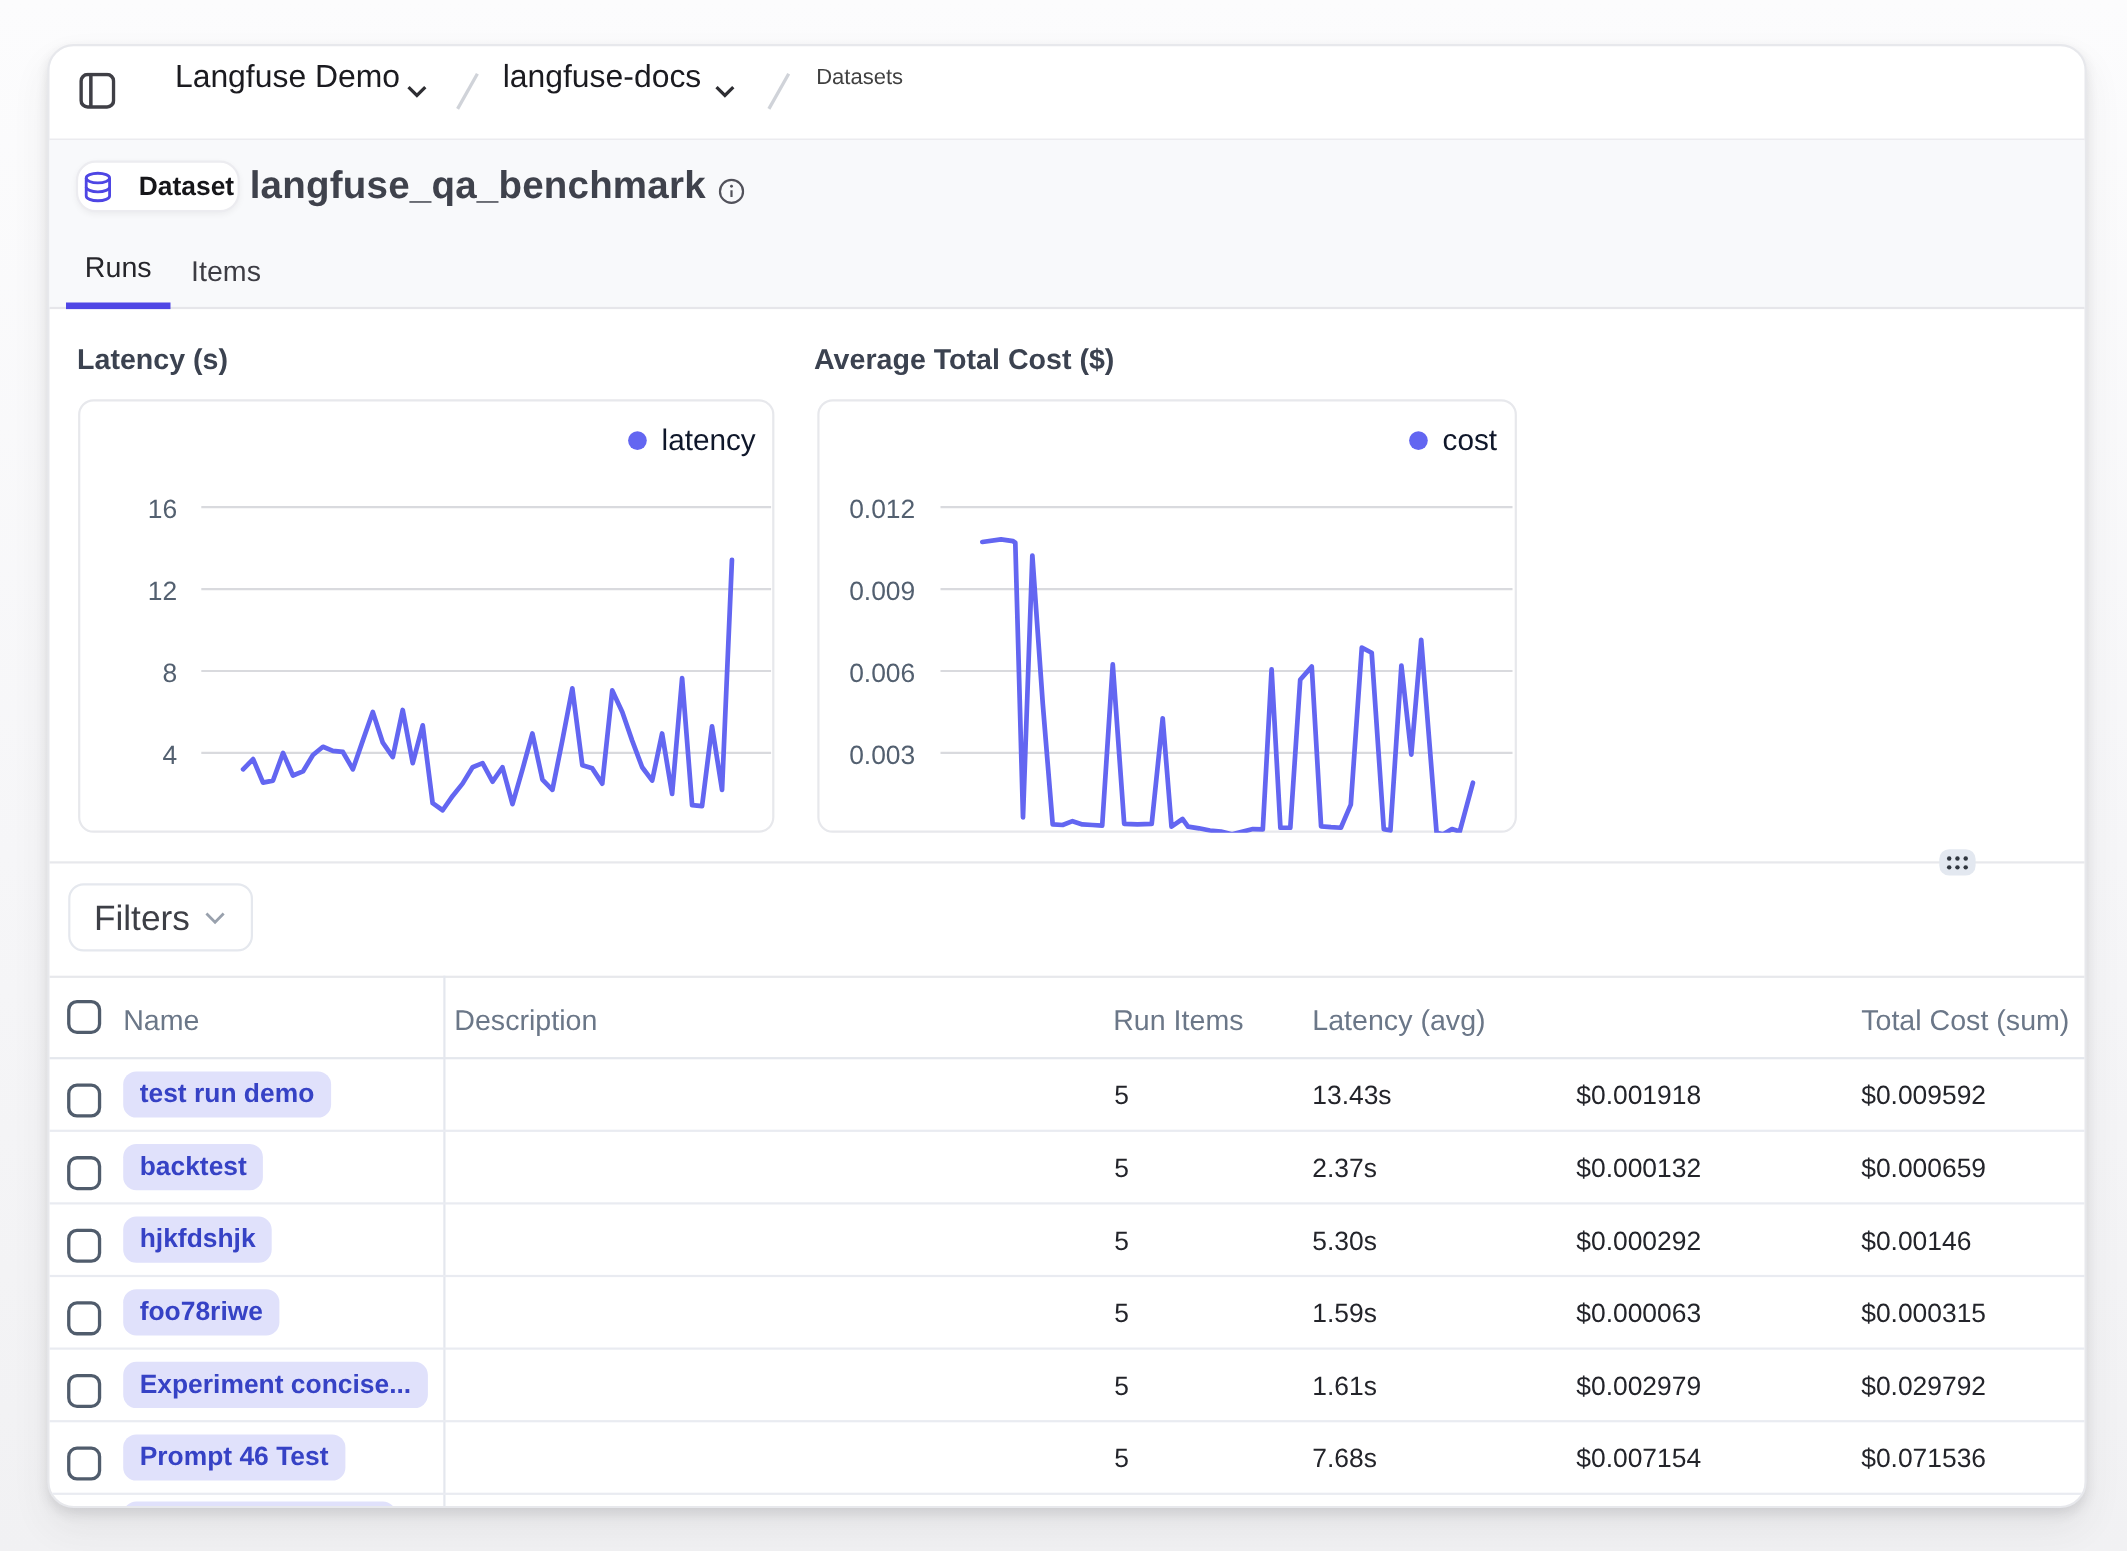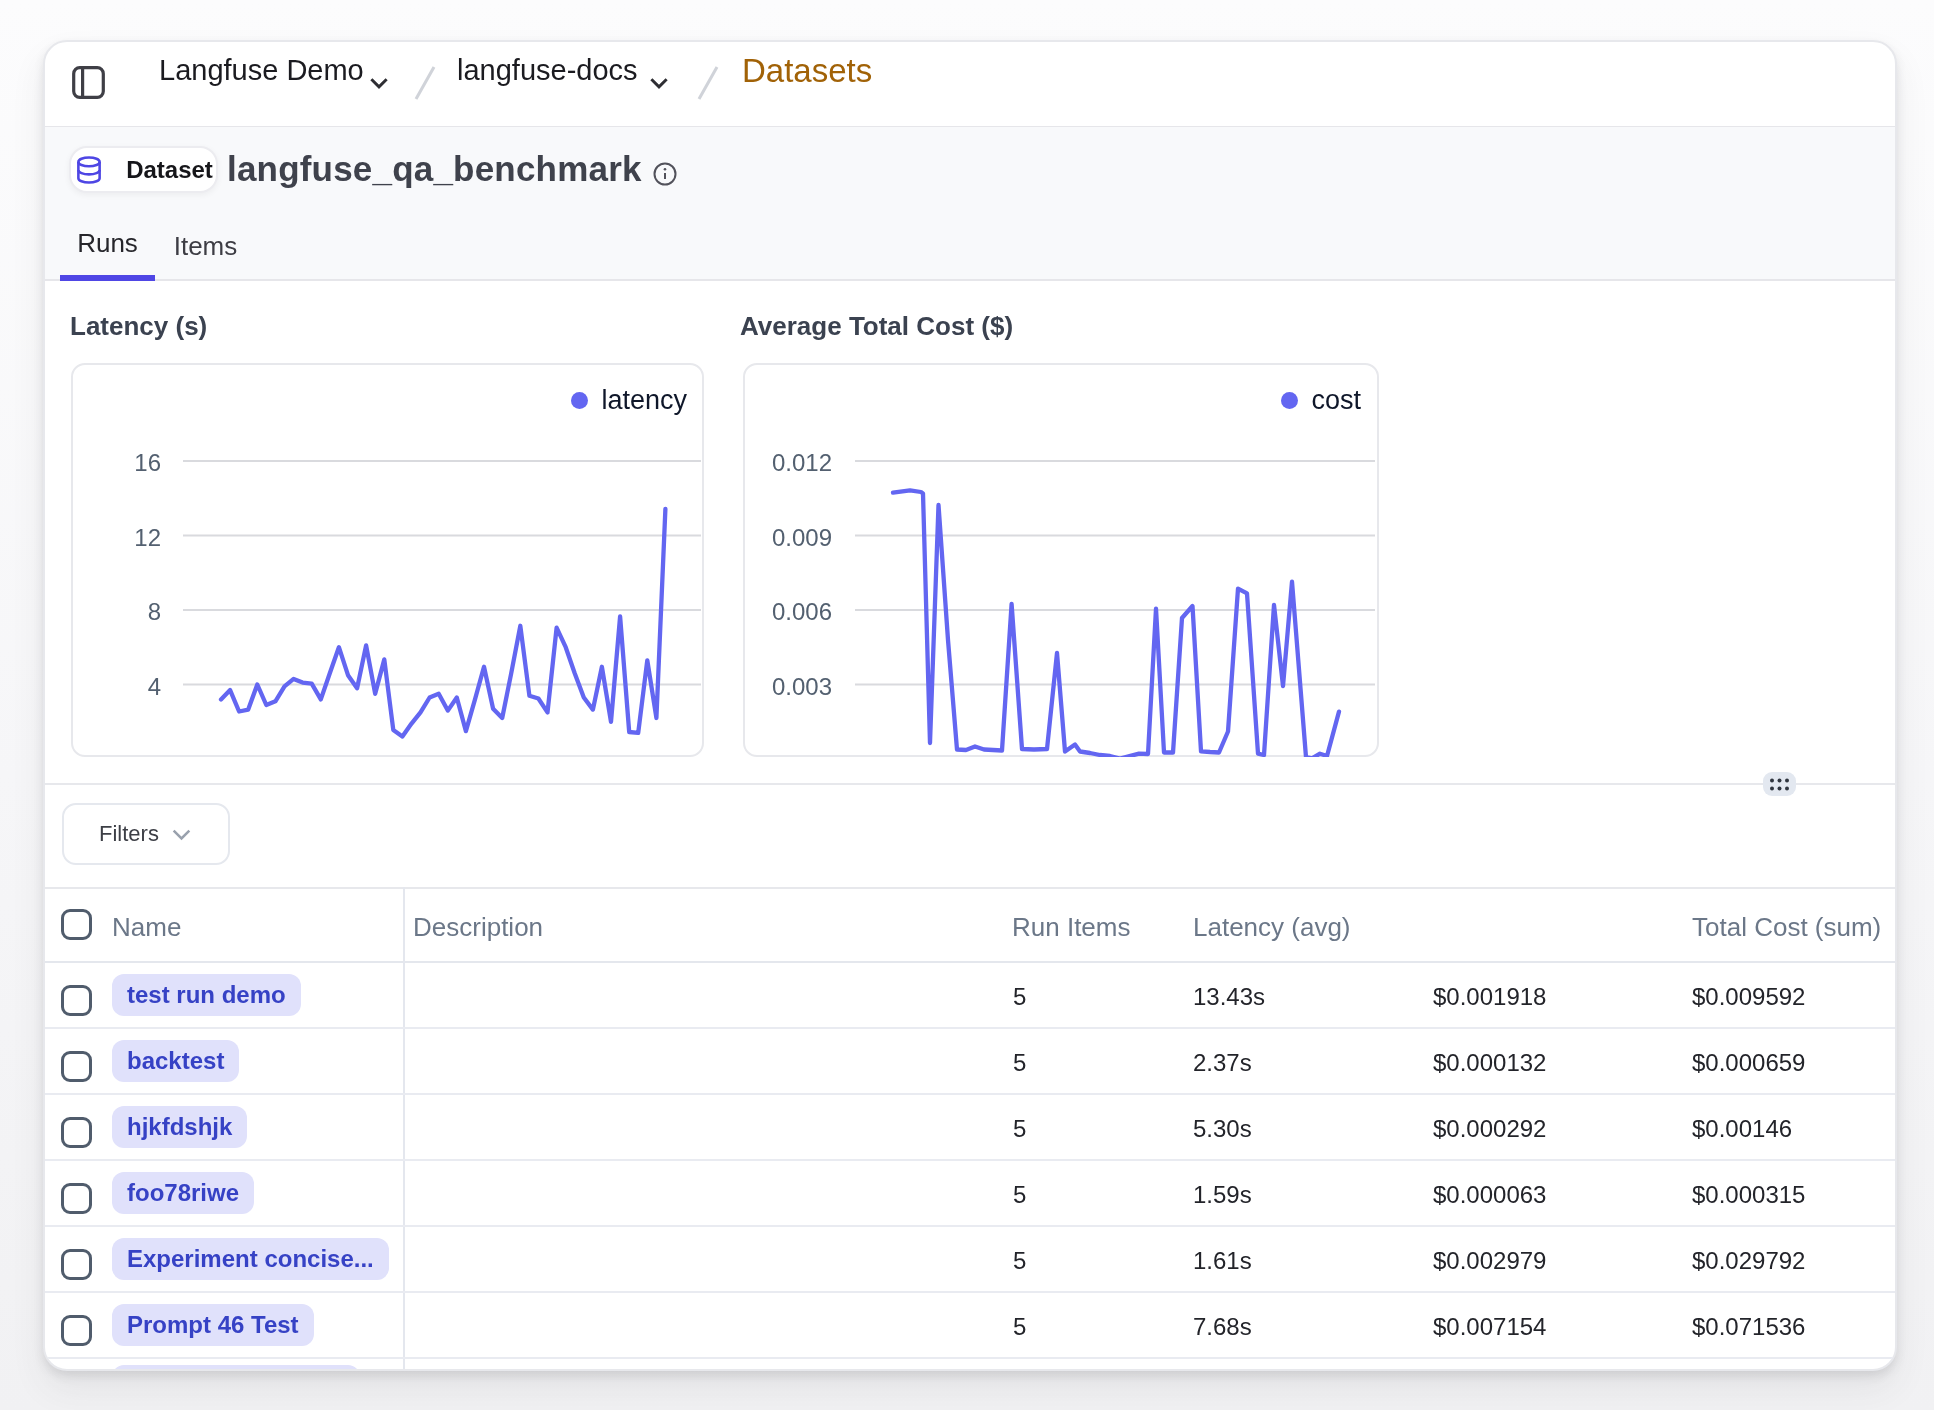--- a/index.html
+++ b/index.html
@@ -8,21 +8,21 @@
 .card { position:absolute; left:43px; top:40px; width:1854px; height:1331px;
   background:#fff; border:2px solid #e7e8ec; border-radius:24px;
   box-shadow:0 5px 10px rgba(60,60,70,.13), 0 18px 34px rgba(60,60,70,.08); overflow:hidden; }
 .abs { position:absolute; }
 .inner { position:absolute; left:-2px; top:-2px; width:1854px; height:1331px; }
 
 .topbar { position:absolute; left:0; top:0; width:100%; height:88px;
   border-bottom:2px solid #e6e6ea; }
 .bc { position:absolute; top:0; height:61px; display:flex; align-items:center;
   font-size:29px; color:#1b1b20; white-space:nowrap; }
-.bc.gray { color:#a16207; font-size:33px; }
+.bc.gray { color:#404040; font-size:20px; }
 
 
 .headband { position:absolute; left:0; top:87px; width:100%; height:153px;
   background:#f8f9fb; }
 .dsbadge { position:absolute; left:26px; top:106px; width:149px; height:47px;
   background:#fff; border:2px solid #ececf0; border-radius:18px;
   box-shadow:0 2px 6px rgba(0,0,0,.05);
   display:flex; align-items:center; justify-content:center; gap:22px;
   font-size:24px; font-weight:700; color:#16161a; }
 .title { position:absolute; left:184px; top:109px; font-size:35px; font-weight:700;
@@ -44,21 +44,21 @@
 .legend { position:absolute; top:18px; height:34px; display:flex; align-items:center; gap:13px;
   font-size:27px; color:#0f172a; }
 .ldot { width:17px; height:17px; border-radius:50%; background:#6366f1; }
 .chartsep { position:absolute; left:0; top:743px; width:100%; height:2px; background:#e7e8ec; }
 .grip { position:absolute; left:1720px; top:732px; width:33px; height:24px;
   border-radius:9px; background:#e3e8f0; display:flex; align-items:center; justify-content:center; }
 
 .filters { position:absolute; left:19px; top:763px; width:168px; height:62px;
   border:2px solid #e5e8ee; border-radius:14px; background:#fff;
   display:flex; align-items:center; justify-content:center; gap:11px;
-  font-size:22px; color:#3d3f46; }
+  font-size:32px; color:#3d3f46; }
 
 .thead { position:absolute; left:0; top:847px; width:100%; height:76px;
   border-top:2px solid #e7e8ec; border-bottom:2px solid #e4e7ed; }
 .thead span { position:absolute; top:0; height:76px; display:flex; align-items:center;
   font-size:26px; font-weight:400; color:#6b7788; white-space:nowrap; }
 .thead .cb { height:31px; width:31px; }
 .vsep { position:absolute; left:360px; top:847px; width:2px; height:490px; background:#e4e7ee; }
 .tbody { position:absolute; left:0; top:923px; width:100%; }
 .trow { position:relative; width:100%; height:66px; border-bottom:2px solid #e9ebf1; }
 .cb { position:absolute; left:18px; top:50%; margin-top:-10px; width:31px; height:31px;

